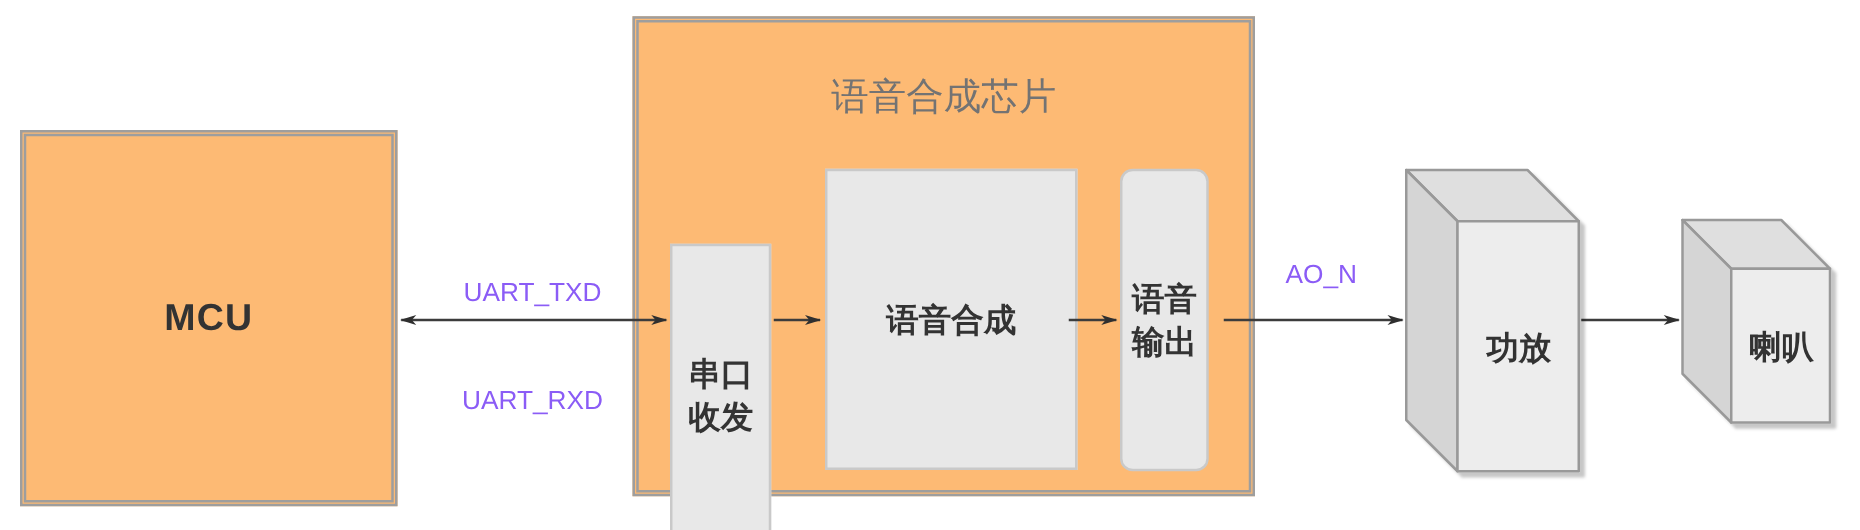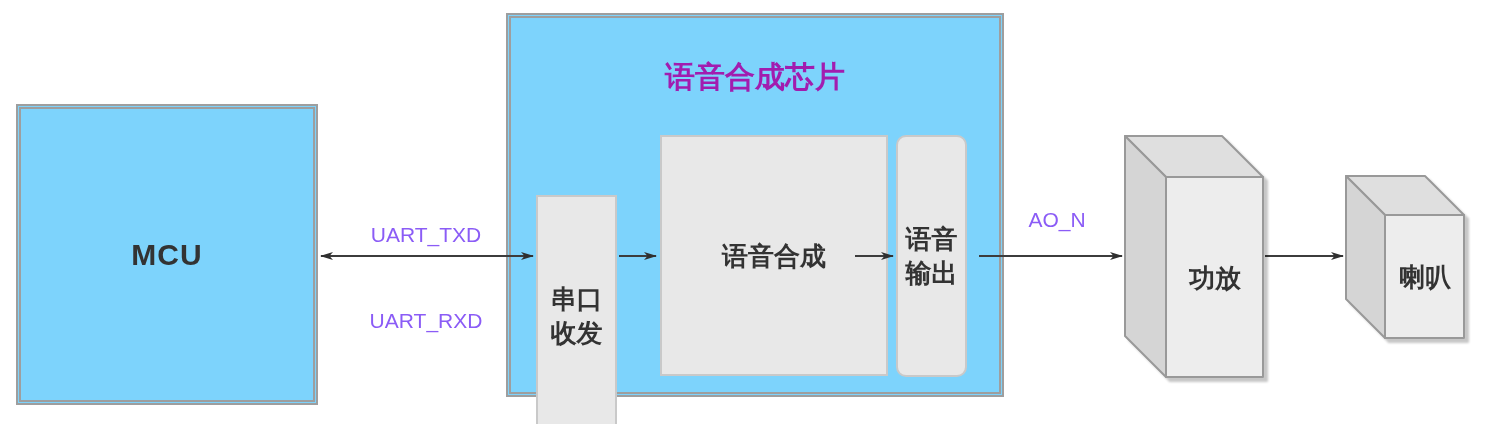--- a/index.html
+++ b/index.html
@@ -2,38 +2,38 @@
 <html><head>
 <meta charset="utf-8">
 <style>
   html,body { margin:0; padding:0; background:#ffffff; }
   .canvas {
     position:relative; width:1488px; height:424px; background:#ffffff;
     font-family:"Liberation Sans", sans-serif; overflow:hidden;
   }
   
   .dbl-box {
-    position:absolute; box-sizing:border-box; background:#7dd3fc;
+    position:absolute; box-sizing:border-box; background:#fdba74;
     border:5px double #9e9e9e;
   }
   .mcu-box   { left:16px;  top:104px; width:302px; height:301px;
                display:flex; align-items:center; justify-content:center; }
   .mcu-label { font-size:30px; font-weight:bold; color:#333333; letter-spacing:1px; }
   .chip-box  { left:506px; top:13px;  width:498px; height:384px; }
   .chip-title{ position:absolute; left:506px; top:57px; width:498px;
-               text-align:center; font-size:30px; font-weight:bold; color:#a21caf; }
+               text-align:center; font-size:30px; font-weight:normal; color:#737373; }
   
   .gray-box {
     position:absolute; box-sizing:border-box;
     background:#e8e8e8; border:2px solid #c9c9c9;
     display:flex; flex-direction:column; align-items:center; justify-content:center;
     font-size:26px; font-weight:bold; color:#333333; line-height:34px; text-align:center;
   }
   .uart-box   { left:536px; top:147px; width:81px;  height:241px;margin-top:48px; }
-  .synth-box  { left:660px; top:135px; width:228px; height:241px; }
+  .synth-box  { left:660px; top:135px; width:202px; height:241px; }
   .output-box { left:896px; top:135px; width:71px;  height:242px;border-radius:10px; }
   
   .edge-label {
     position:absolute; transform:translate(-50%,-50%);
     font-size:21px; color:#8b5cf6; white-space:nowrap; background:#ffffff; padding:0 3px;
   }
   svg.overlay { position:absolute; left:0; top:0; width:1488px; height:424px; pointer-events:none; }
   .edge-line { stroke:#3c3c3c; stroke-width:2; fill:none; }
   .cube-edge { stroke:#999999; stroke-width:2; stroke-linejoin:round; }
   .cube-label { font-size:26px; font-weight:bold; fill:#333333; text-anchor:middle; }

